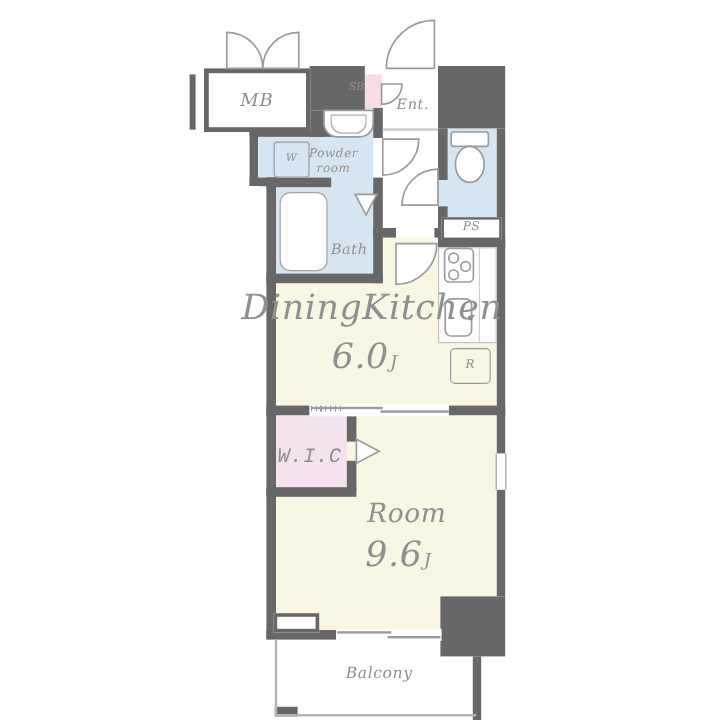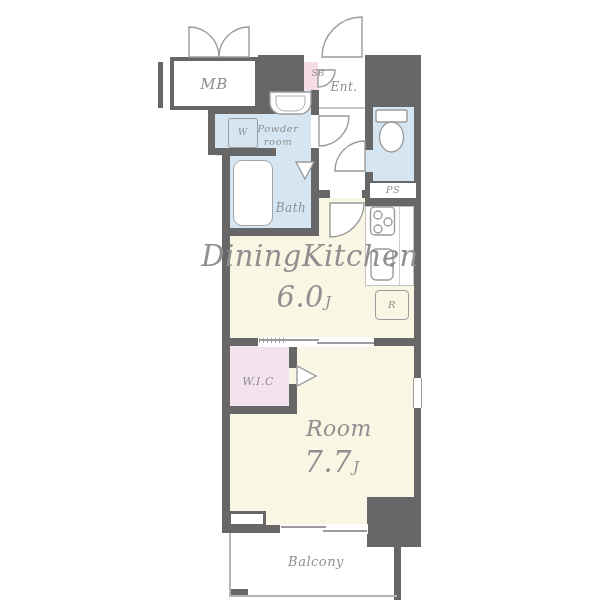--- a/index.html
+++ b/index.html
@@ -131,34 +131,34 @@
     <circle class="icon" cx="388" cy="222" r="4"></circle>
     <circle class="icon" cx="378" cy="229" r="4"></circle>
 
     <rect class="icon" x="371" y="249" width="22" height="31" rx="5"></rect>
     <circle class="dot" cx="392" cy="265" r="2"></circle>
 
     <line class="divline" x1="399.5" y1="207" x2="399.5" y2="285"></line>
   </svg>
 
   <div class="lbl" style="left:214px;top:84px;font-size:15px;">MB</div>
-  <div class="lbl" style="left:318px;top:74px;font-size:9px;letter-spacing:0;font-style:italic;">SB</div>
+  <div class="lbl" style="left:297px;top:74px;font-size:9px;letter-spacing:0;font-style:italic;">SB</div>
   <div class="lbl" style="left:344px;top:87px;font-size:12px;">Ent.</div>
   <div class="lbl" style="left:278px;top:135px;font-size:10px;">
     <span>Powder</span><br>
     <span>room</span>
   </div>
   <div class="lbl" style="left:243px;top:133px;font-size:9px;">W</div>
   <div class="lbl" style="left:291px;top:208px;font-size:12px;">Bath</div>
   <div class="lbl" style="left:393px;top:190px;font-size:10px;">PS</div>
   <div class="lbl" style="left:310px;top:256px;font-size:29px;">DiningKitchen</div>
   <div class="lbl size-lbl" style="left:304px;top:297px;font-style:italic;">
     <span class="num">6.0</span><span class="ju">J</span>
   </div>
   <div class="lbl" style="left:392px;top:305px;font-size:10px;">R</div>
-  <div class="lbl" style="left:258px;top:382px;font-size:11px;">W.I.C</div>
+  <div class="lbl" style="left:258px;top:382px;font-size:17px;font-family:Liberation Mono, monospace;">W.I.C</div>
   <div class="lbl" style="left:339px;top:429px;font-size:22px;">Room</div>
   <div class="lbl size-lbl" style="left:332px;top:462px;">
-    <span class="num">7.7</span><span class="ju">J</span>
+    <span class="num">9.6</span><span class="ju">J</span>
   </div>
   <div class="lbl" style="left:316px;top:562px;font-size:13px;">Balcony</div>
 
 </div>
 
 </body></html>

